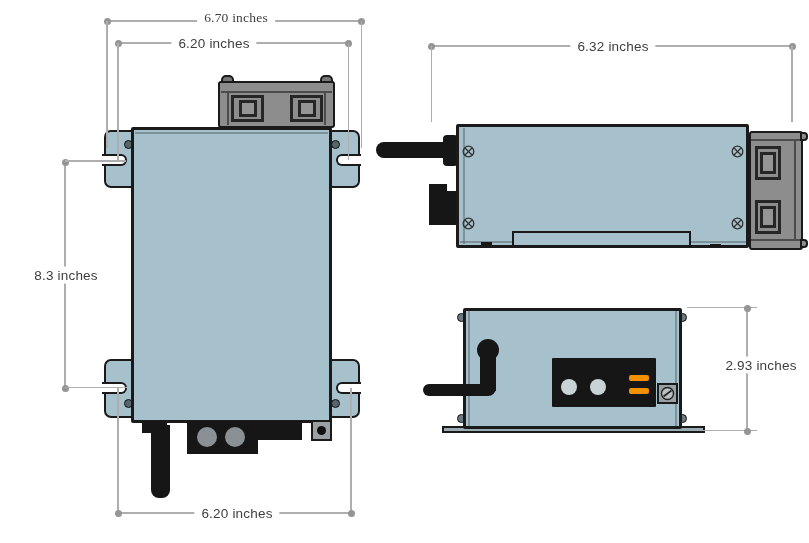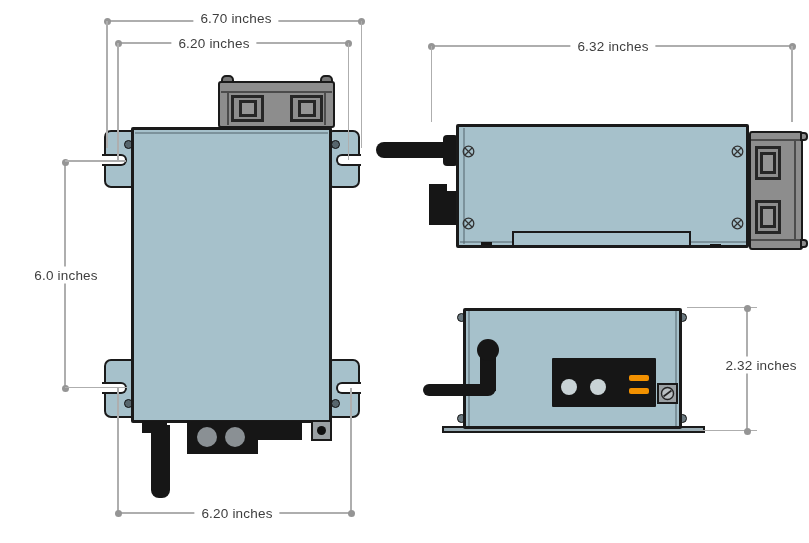--- a/index.html
+++ b/index.html
@@ -76,35 +76,35 @@
     <div class="abs" style="left:197px;top:427px;width:20px;height:20px;border-radius:50%;background:#8a9094;"></div>
     <div class="abs" style="left:225px;top:427px;width:20px;height:20px;border-radius:50%;background:#8a9094;"></div>
     <div class="abs" style="left:311px;top:420px;width:21px;height:21px;background:#9aa0a3;border:2px solid #1a1a1a;box-sizing:border-box;"></div>
     <div class="abs" style="left:317px;top:426px;width:9px;height:9px;border-radius:50%;background:#111;"></div>
 
     <div class="dlh" style="left:107px;top:20px;width:254px;"></div>
     <div class="dot" style="left:103.5px;top:17.5px;"></div>
     <div class="dot" style="left:357.5px;top:17.5px;"></div>
     <div class="dlv" style="left:106px;top:21px;height:127px;"></div>
     <div class="dlv" style="left:360.5px;top:21px;height:127px;"></div>
-    <div class="dtext" style="left:236px;top:18px;">6.70 inches</div>
+    <div class="dtext" style="left:236px;top:18px;font-family:Liberation Serif, serif;">6.70 inches</div>
 
     <div class="dlh" style="left:118px;top:42.2px;width:230px;"></div>
     <div class="dot" style="left:114.5px;top:39.5px;"></div>
     <div class="dot" style="left:344.5px;top:39.5px;"></div>
     <div class="dlv" style="left:117px;top:43px;height:117px;"></div>
     <div class="dlv" style="left:347.5px;top:43px;height:117px;"></div>
     <div class="dtext" style="left:214px;top:43px;">6.20 inches</div>
 
     <div class="dlv" style="left:64.2px;top:162px;height:226px;"></div>
     <div class="dot" style="left:61.5px;top:158.5px;"></div>
     <div class="dot" style="left:61.5px;top:384.5px;"></div>
     <div class="dlh" style="left:65px;top:160.2px;width:61px;"></div>
     <div class="dlh" style="left:65px;top:386.5px;width:62px;"></div>
-    <div class="dtext" style="left:66px;top:275px;">6.0 inches</div>
+    <div class="dtext" style="left:66px;top:275px;">8.3 inches</div>
 
     <div class="dlv" style="left:117px;top:388px;height:125px;"></div>
     <div class="dlv" style="left:350px;top:388px;height:125px;"></div>
     <div class="dlh" style="left:118px;top:512.2px;width:233px;"></div>
     <div class="dot" style="left:114.5px;top:509.5px;"></div>
     <div class="dot" style="left:347.5px;top:509.5px;"></div>
     <div class="dtext" style="left:237px;top:513px;">6.20 inches</div>
   </div>
 
   <div class="abs" style="left:0;top:0;width:809px;height:280px;">
@@ -189,16 +189,16 @@
     <svg class="screw" style="left:660px;top:106px;" width="15" height="15" viewBox="0 0 15 15">
         <circle cx="7.5" cy="7.5" r="6" fill="#b9bfc2" stroke="#222" stroke-width="1.4"></circle>
         <line x1="3.5" y1="10.5" x2="11.5" y2="4.5" stroke="#222" stroke-width="1.6"></line>
       </svg>
 
     <div class="dlh" style="left:687px;top:26.8px;width:70px;"></div>
     <div class="dlh" style="left:700px;top:149.8px;width:57px;"></div>
     <div class="dlv" style="left:746.2px;top:28px;height:123px;"></div>
     <div class="dot" style="left:743.5px;top:24.5px;"></div>
     <div class="dot" style="left:743.5px;top:147.5px;"></div>
-    <div class="dtext" style="left:761px;top:85px;">2.32 inches</div>
+    <div class="dtext" style="left:761px;top:85px;">2.93 inches</div>
   </div>
 
 </div>
 
 </body></html>

